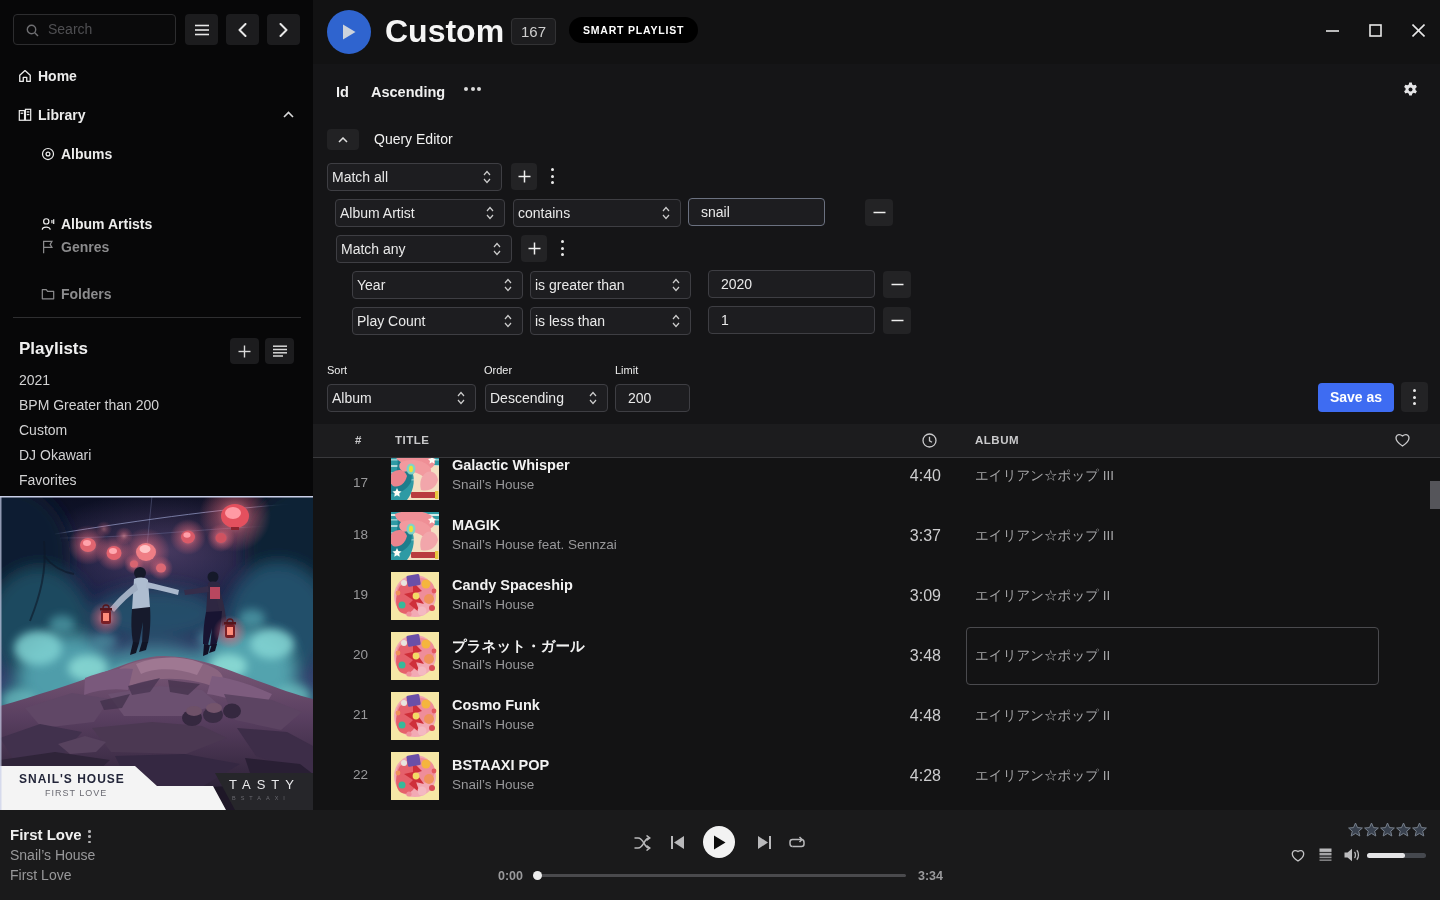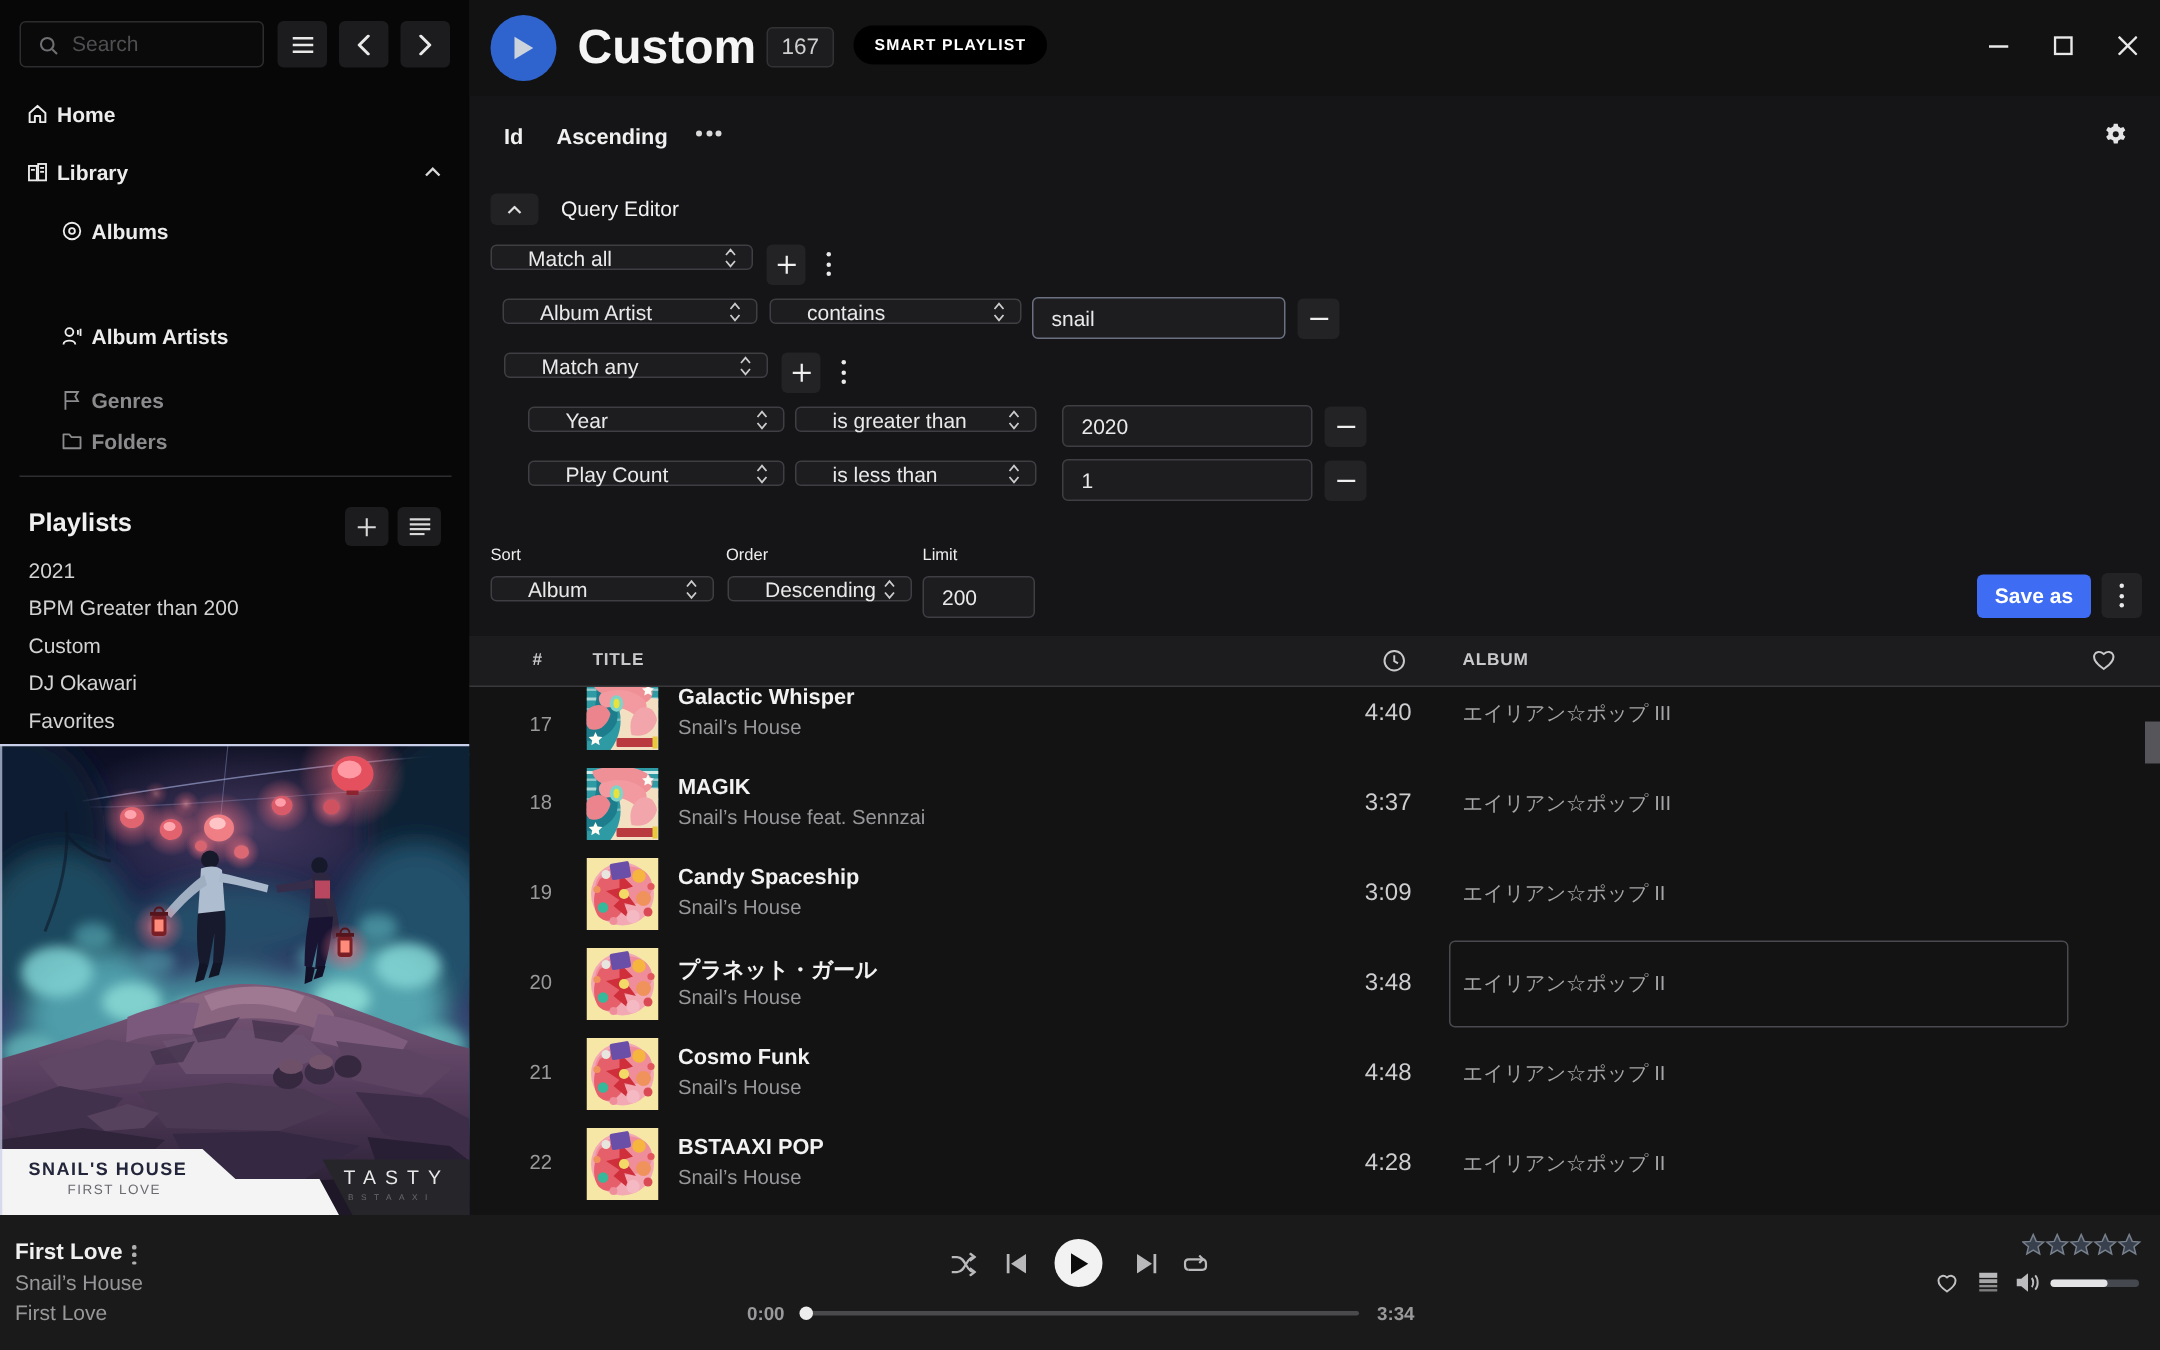--- a/index.html
+++ b/index.html
@@ -28,21 +28,21 @@
 #pcount { left:198px; top:18px; width:45px; height:27px; background:#1d1d1f; border:1px solid #323234; border-radius:4px; color:#cfcfcf; font-size:15px; text-align:center; line-height:25px; }
 #ppill { left:256px; top:17px; height:26px; background:#000; border-radius:13px; color:#fff; font-size:10.5px; font-weight:bold; letter-spacing:0.8px; line-height:26px; padding:0 14px; }
 .winbtn { top:24px; color:#e8e8e8; }
 #tb-id { left:23px; top:21px; color:#f0f0f0; font-weight:bold; font-size:14.5px; }
 #tb-asc { left:58px; top:21px; color:#f0f0f0; font-weight:bold; font-size:14.5px; }
 #gear { left:1090px; top:70px; }
 
 
 .colbtn { left:14px; top:129px; width:32px; height:21px; background:#222224; border-radius:4px; display:flex; align-items:center; justify-content:center; }
 #qtitle { left:61px; top:131px; color:#f2f2f2; font-size:14px; }
-.sel { background:#1d1d20; border:1px solid #3e3e43; border-radius:4px; color:#e9e9e9; font-size:14px; display:flex; align-items:center; padding-left:24px; height:17px; position:absolute; }
+.sel { background:#1d1d20; border:1px solid #3e3e43; border-radius:4px; color:#e9e9e9; font-size:14px; display:flex; align-items:center; padding-left:4px; height:28px; position:absolute; }
 .sel .chev { position:absolute; right:10px; top:50%; transform:translateY(-50%); width:8px; height:14px; }
 .inp { background:#1d1d20; border:1px solid #3e3e43; border-radius:4px; color:#e9e9e9; font-size:14px; display:flex; align-items:center; padding-left:12px; height:28px; position:absolute; }
 .sqr { background:#232325; border-radius:4px; display:flex; align-items:center; justify-content:center; position:absolute; color:#efefef; }
 .vdots { position:absolute; width:3px; }
 .vdots i { display:block; width:3px; height:3px; border-radius:50%; background:#e9e9e9; margin-bottom:3.5px; }
 .lbl { position:absolute; color:#ededed; font-size:11px; }
 #saveas { left:1005px; top:383px; width:76px; height:29px; background:#3e6cf2; border-radius:4px; color:#fff; font-weight:bold; font-size:14px; text-align:center; line-height:29px; }
 
 
 #thead { left:0; top:424px; width:1127px; height:34px; background:#1c1c1e; border-bottom:1px solid #39393c; color:#c9c9cb; font-size:11.5px; font-weight:bold; letter-spacing:0.5px; }
@@ -135,21 +135,21 @@
     <svg class="navicon" viewBox="0 0 16 16">
         <g fill="none" stroke="#ececec" stroke-width="1.4">
           <circle cx="6" cy="5" r="3"></circle>
           <path d="M1.5 14.5 C1.5 10.5 10.5 10.5 10.5 14.5"></path>
           <path d="M12.5 3.5 L12.5 7"></path>
           <path d="M14.5 2.5 L14.5 8"></path>
         </g>
       </svg>
     Album Artists
   </div>
-  <div class="navitem subitem abs gray" style="top:252px;">
+  <div class="navitem subitem abs gray" style="top:232px;">
     <svg class="navicon" viewBox="0 0 16 16">
         <g fill="none" stroke="#8b8b8d" stroke-width="1.4">
           <path d="M3 15 L3 1.5 L12.5 1.5 L10.5 5 L12.5 8.5 L3 8.5"></path>
         </g>
       </svg>
     Genres
   </div>
   <div class="navitem subitem abs gray" style="top:279px;">
     <svg class="navicon" viewBox="0 0 16 16">
         <path d="M1.5 13.5 L1.5 3 L6 3 L7.5 5 L14.5 5 L14.5 13.5 Z" fill="none" stroke="#8b8b8d" stroke-width="1.4" stroke-linejoin="round"></path>
@@ -241,21 +241,21 @@
         <i></i>
         <i></i>
       </div>
 
     <div class="sel abs" style="left:22px;top:199px;width:170px;">Album Artist<svg class="chev" viewBox="0 0 8 14">
           <path d="M1 5 L4 1.5 L7 5 M1 9 L4 12.5 L7 9" fill="none" stroke="#cccccc" stroke-width="1.2"></path>
         </svg></div>
     <div class="sel abs" style="left:200px;top:199px;width:168px;">contains<svg class="chev" viewBox="0 0 8 14">
           <path d="M1 5 L4 1.5 L7 5 M1 9 L4 12.5 L7 9" fill="none" stroke="#cccccc" stroke-width="1.2"></path>
         </svg></div>
-    <div class="inp abs" style="left:375px;top:198px;width:169px;border-color:#6b7180;">snail</div>
+    <div class="inp abs" style="left:375px;top:198px;width:137px;border-color:#6b7180;">snail</div>
     <div class="sqr abs" style="left:552px;top:199px;width:28px;height:27px;">
         <svg width="13" height="3" viewBox="0 0 13 3">
           <line x1="0.5" y1="1.5" x2="12.5" y2="1.5" stroke="#efefef" stroke-width="1.5"></line>
         </svg>
       </div>
 
     <div class="sel abs" style="left:23px;top:235px;width:176px;">Match any<svg class="chev" viewBox="0 0 8 14">
           <path d="M1 5 L4 1.5 L7 5 M1 9 L4 12.5 L7 9" fill="none" stroke="#cccccc" stroke-width="1.2"></path>
         </svg></div>
     <div class="sqr abs" style="left:208px;top:235px;width:26px;height:27px;">

